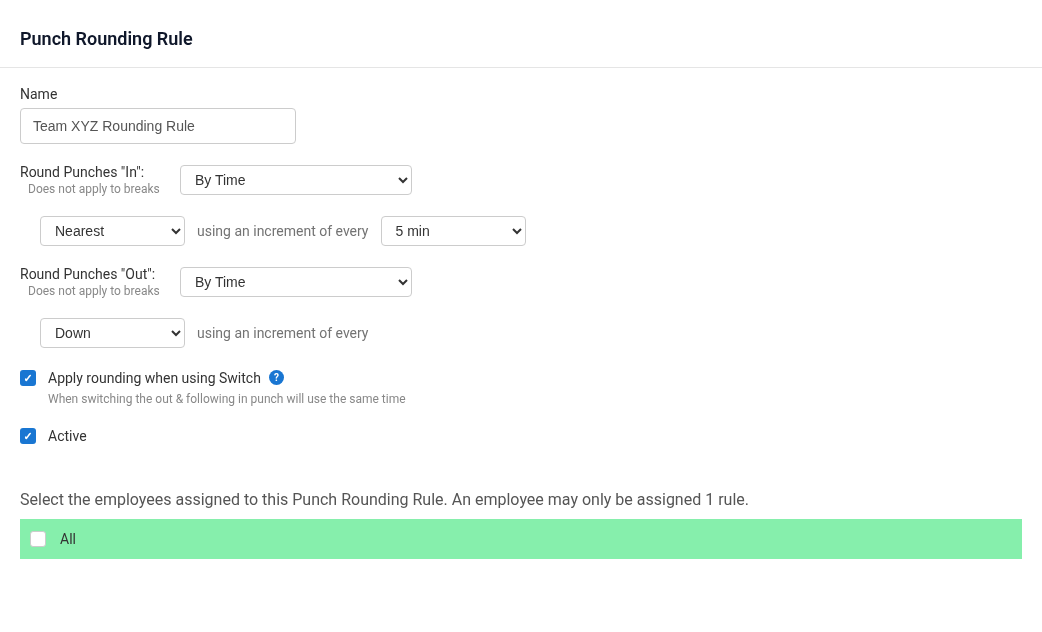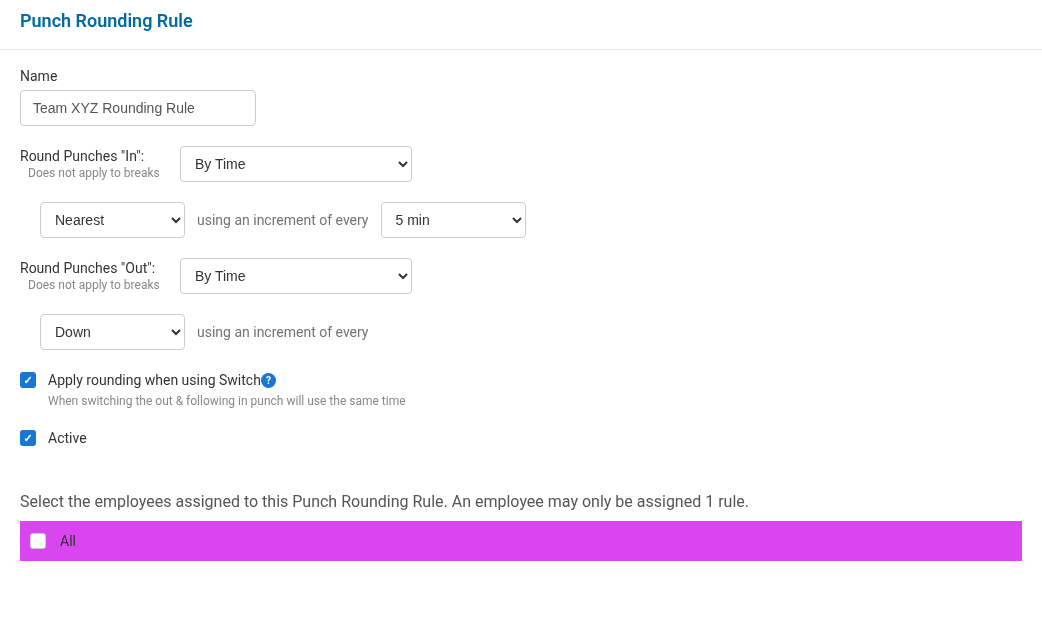--- a/index.html
+++ b/index.html
@@ -6,36 +6,36 @@
   body {
     margin: 0;
     font-family: -apple-system, BlinkMacSystemFont, "Segoe UI", Roboto, Helvetica, Arial, sans-serif;
     font-size: 14px;
     color: #333;
     background: #fff;
   }
   .page-title {
     font-size: 18px;
     font-weight: 600;
-    color: #0369a1;
-    padding: 10px 20px 18px 20px;
+    color: #0f172a;
+    padding: 28px 20px 18px 20px;
   }
   .divider {
     border-top: 1px solid #e5e5e5;
   }
   .form {
     padding: 18px 20px 0 20px;
   }
   .field-label {
     display: block;
     color: #333;
     margin-bottom: 6px;
   }
   .text-input {
-    width: 236px;
+    width: 276px;
     height: 36px;
     border: 1px solid #ccc;
     border-radius: 4px;
     padding: 0 12px;
     font-size: 14px;
     color: #555;
   }
   .row {
     display: flex;
     align-items: center;
@@ -49,21 +49,21 @@
     min-width: 148px;
   }
   .label-main { color: #333; }
   .label-sub {
     font-size: 12px;
     color: #888;
     margin-top: 2px;
     margin-left: 8px;
   }
   select.dropdown {
-    height: 36px;
+    height: 30px;
     border: 1px solid #ccc;
     border-radius: 4px;
     padding: 0 10px;
     font-size: 14px;
     color: #333;
     background: #fff;
   }
   .dropdown.wide { width: 232px; }
   .dropdown.mid  { width: 145px; }
   .static-text { color: #737373; }
@@ -88,22 +88,22 @@
     color: #fff;
     font-size: 11px;
     font-weight: bold;
   }
   .chk.unchecked {
     border: 1px solid #ccc;
     background: #fff;
   }
   .chk-label-line {
     display: flex;
-    align-items: center;
-    gap: 0;
+    align-items: flex-start;
+    gap: 8px;
   }
   .help-icon {
     width: 15px;
     height: 15px;
     border-radius: 50%;
     background: #1976d2;
     color: #fff;
     font-size: 10px;
     font-weight: bold;
     display: inline-flex;
@@ -125,21 +125,21 @@
   .emp-list {
     margin-top: 10px;
   }
   .emp-row {
     display: flex;
     align-items: center;
     padding: 12px 10px;
     gap: 14px;
   }
   .emp-row.header {
-    background: #d946ef;
+    background: #86efac;
   }
   .emp-row.body {
     background: #fafbfc;
   }
   .emp-label {
     color: #333;
   }
 </style>
 </head>
 <body>

